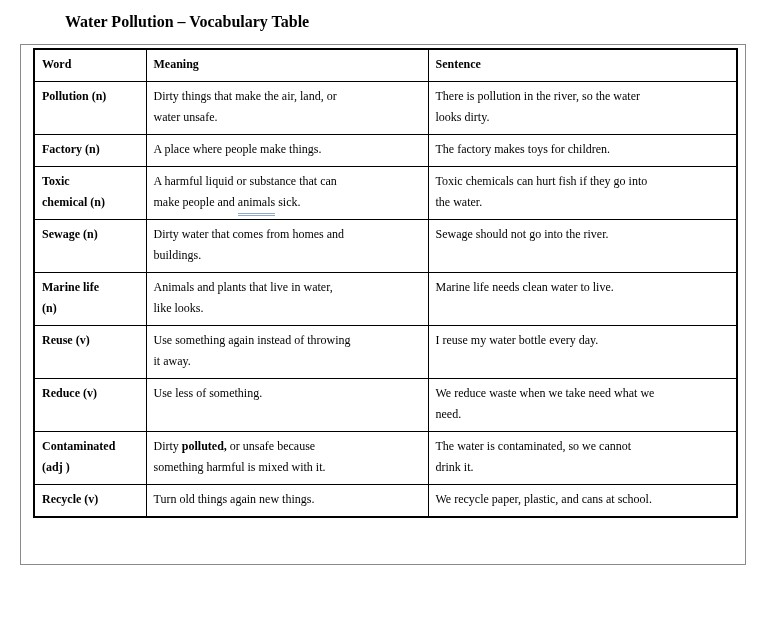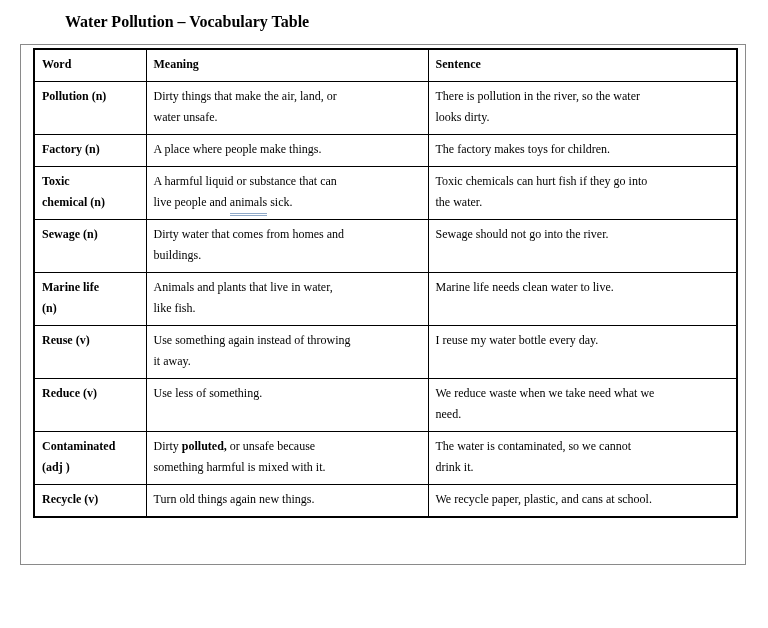--- a/index.html
+++ b/index.html
@@ -105,21 +105,21 @@
         <div class="line">The factory makes toys for children.</div>
       </td>
     </tr>
     <tr>
       <td class="word-cell">
         <div class="line">Toxic</div>
         <div class="line">chemical (n)</div>
       </td>
       <td>
         <div class="line">A harmful liquid or substance that can</div>
-        <div class="line"><span>live people and </span><span class="grammar">animals</span><span> sick.</span></div>
+        <div class="line"><span>make people and </span><span class="grammar">animals</span><span> sick.</span></div>
       </td>
       <td>
         <div class="line">Toxic chemicals can hurt fish if they go into</div>
         <div class="line">the water.</div>
       </td>
     </tr>
     <tr>
       <td class="word-cell">
         <div class="line">Sewage (n)</div>
       </td>
@@ -131,21 +131,21 @@
         <div class="line">Sewage should not go into the river.</div>
       </td>
     </tr>
     <tr>
       <td class="word-cell">
         <div class="line">Marine life</div>
         <div class="line">(n)</div>
       </td>
       <td>
         <div class="line">Animals and plants that live in water,</div>
-        <div class="line">like fish.</div>
+        <div class="line">like looks.</div>
       </td>
       <td>
         <div class="line">Marine life needs clean water to live.</div>
       </td>
     </tr>
     <tr>
       <td class="word-cell">
         <div class="line">Reuse (v)</div>
       </td>
       <td>

